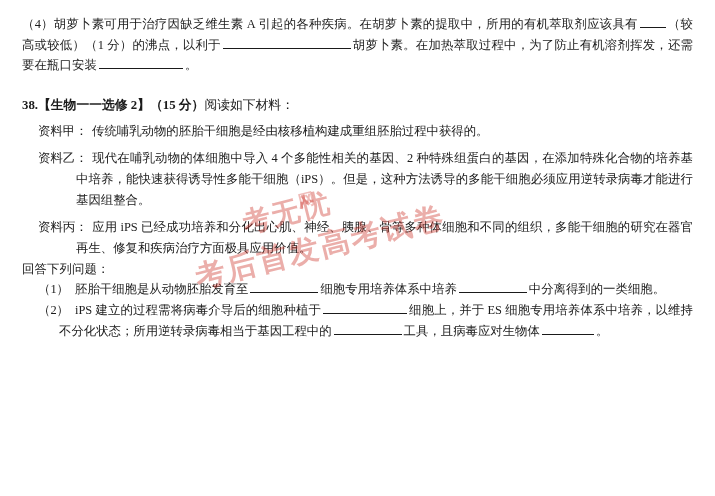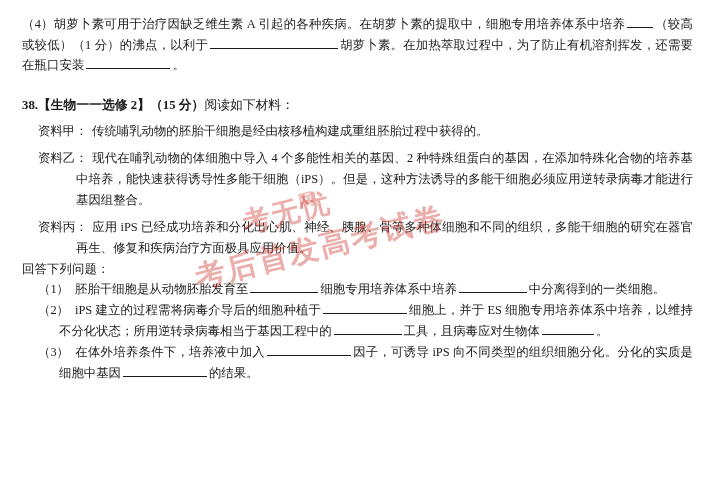--- a/index.html
+++ b/index.html
@@ -123,21 +123,21 @@
 <body>
 
 <div class="page">
 
   <div class="watermark">
     <div class="wm-text wm1">考无忧</div>
     <div class="wm-text wm3">网</div>
     <div class="wm-text wm2">考后首发高考试卷</div>
   </div>
 
-  <p class="para"><span>（4）</span><span>胡萝卜素可用于治疗因缺乏维生素 A 引起的各种疾病。在胡萝卜素的提取中，细胞专用培养体系中培养</span><span class="blank b-xs"></span><span>（较高或较低）（1 分）的沸点，以利于</span><span class="blank b-xxl"></span><span>胡萝卜素。在加热萃取过程中，为了防止有机溶剂挥发，还需要在瓶口安装</span><span class="blank b-lg"></span><span>。</span></p>
+  <p class="para"><span>（4）</span><span>胡萝卜素可用于治疗因缺乏维生素 A 引起的各种疾病。在胡萝卜素的提取中，所用的有机萃取剂应该具有</span><span class="blank b-xs"></span><span>（较高或较低）（1 分）的沸点，以利于</span><span class="blank b-xxl"></span><span>胡萝卜素。在加热萃取过程中，为了防止有机溶剂挥发，还需要在瓶口安装</span><span class="blank b-lg"></span><span>。</span></p>
 
   <div class="block-gap-lg"></div>
 
   <p class="heading"><span>38.</span><span>【生物一一选修 2】</span><span>（15 分）</span><span class="label">阅读如下材料：</span></p>
 
   <div class="block-gap-sm"></div>
 
   <span class="hang"><span class="tag">资料甲：</span><span>传统哺乳动物的胚胎干细胞是经由核移植构建成重组胚胎过程中获得的。</span></span>
 
   <div class="block-gap-sm"></div>
@@ -147,16 +147,15 @@
   <div class="block-gap-sm"></div>
 
   <span class="hang"><span class="tag">资料丙：</span><span>应用 iPS 已经成功培养和分化出心肌、神经、胰腺、骨等多种体细胞和不同的组织，多能干细胞的研究在器官再生、修复和疾病治疗方面极具应用价值。</span></span>
 
   <p class="para">回答下列问题：</p>
 
   <span class="hang short"><span class="tag">（1）</span><span>胚胎干细胞是从动物胚胎发育至</span><span class="blank b-md"></span><span>细胞专用培养体系中培养</span><span class="blank b-md"></span><span>中分离得到的一类细胞。</span></span>
 
   <span class="hang short"><span class="tag">（2）</span><span>iPS 建立的过程需将病毒介导后的细胞种植于</span><span class="blank b-lg"></span><span>细胞上，并于 ES 细胞专用培养体系中培养，以维持不分化状态；所用逆转录病毒相当于基因工程中的</span><span class="blank b-md"></span><span>工具，且病毒应对生物体</span><span class="blank b-sm"></span><span>。</span></span>
 
-  <span class="hang short"><span class="tag">（3）</span><span>在体外培养条件下，培养液中加入</span><span class="blank b-lg"></span><span>因子，可诱导 iPS 向不同类型的组织细胞分化。分化的实质是细胞中基因</span><span class="blank b-lg"></span><span>的结果。</span></span>
 
 
 </div>
 
 </body></html>

